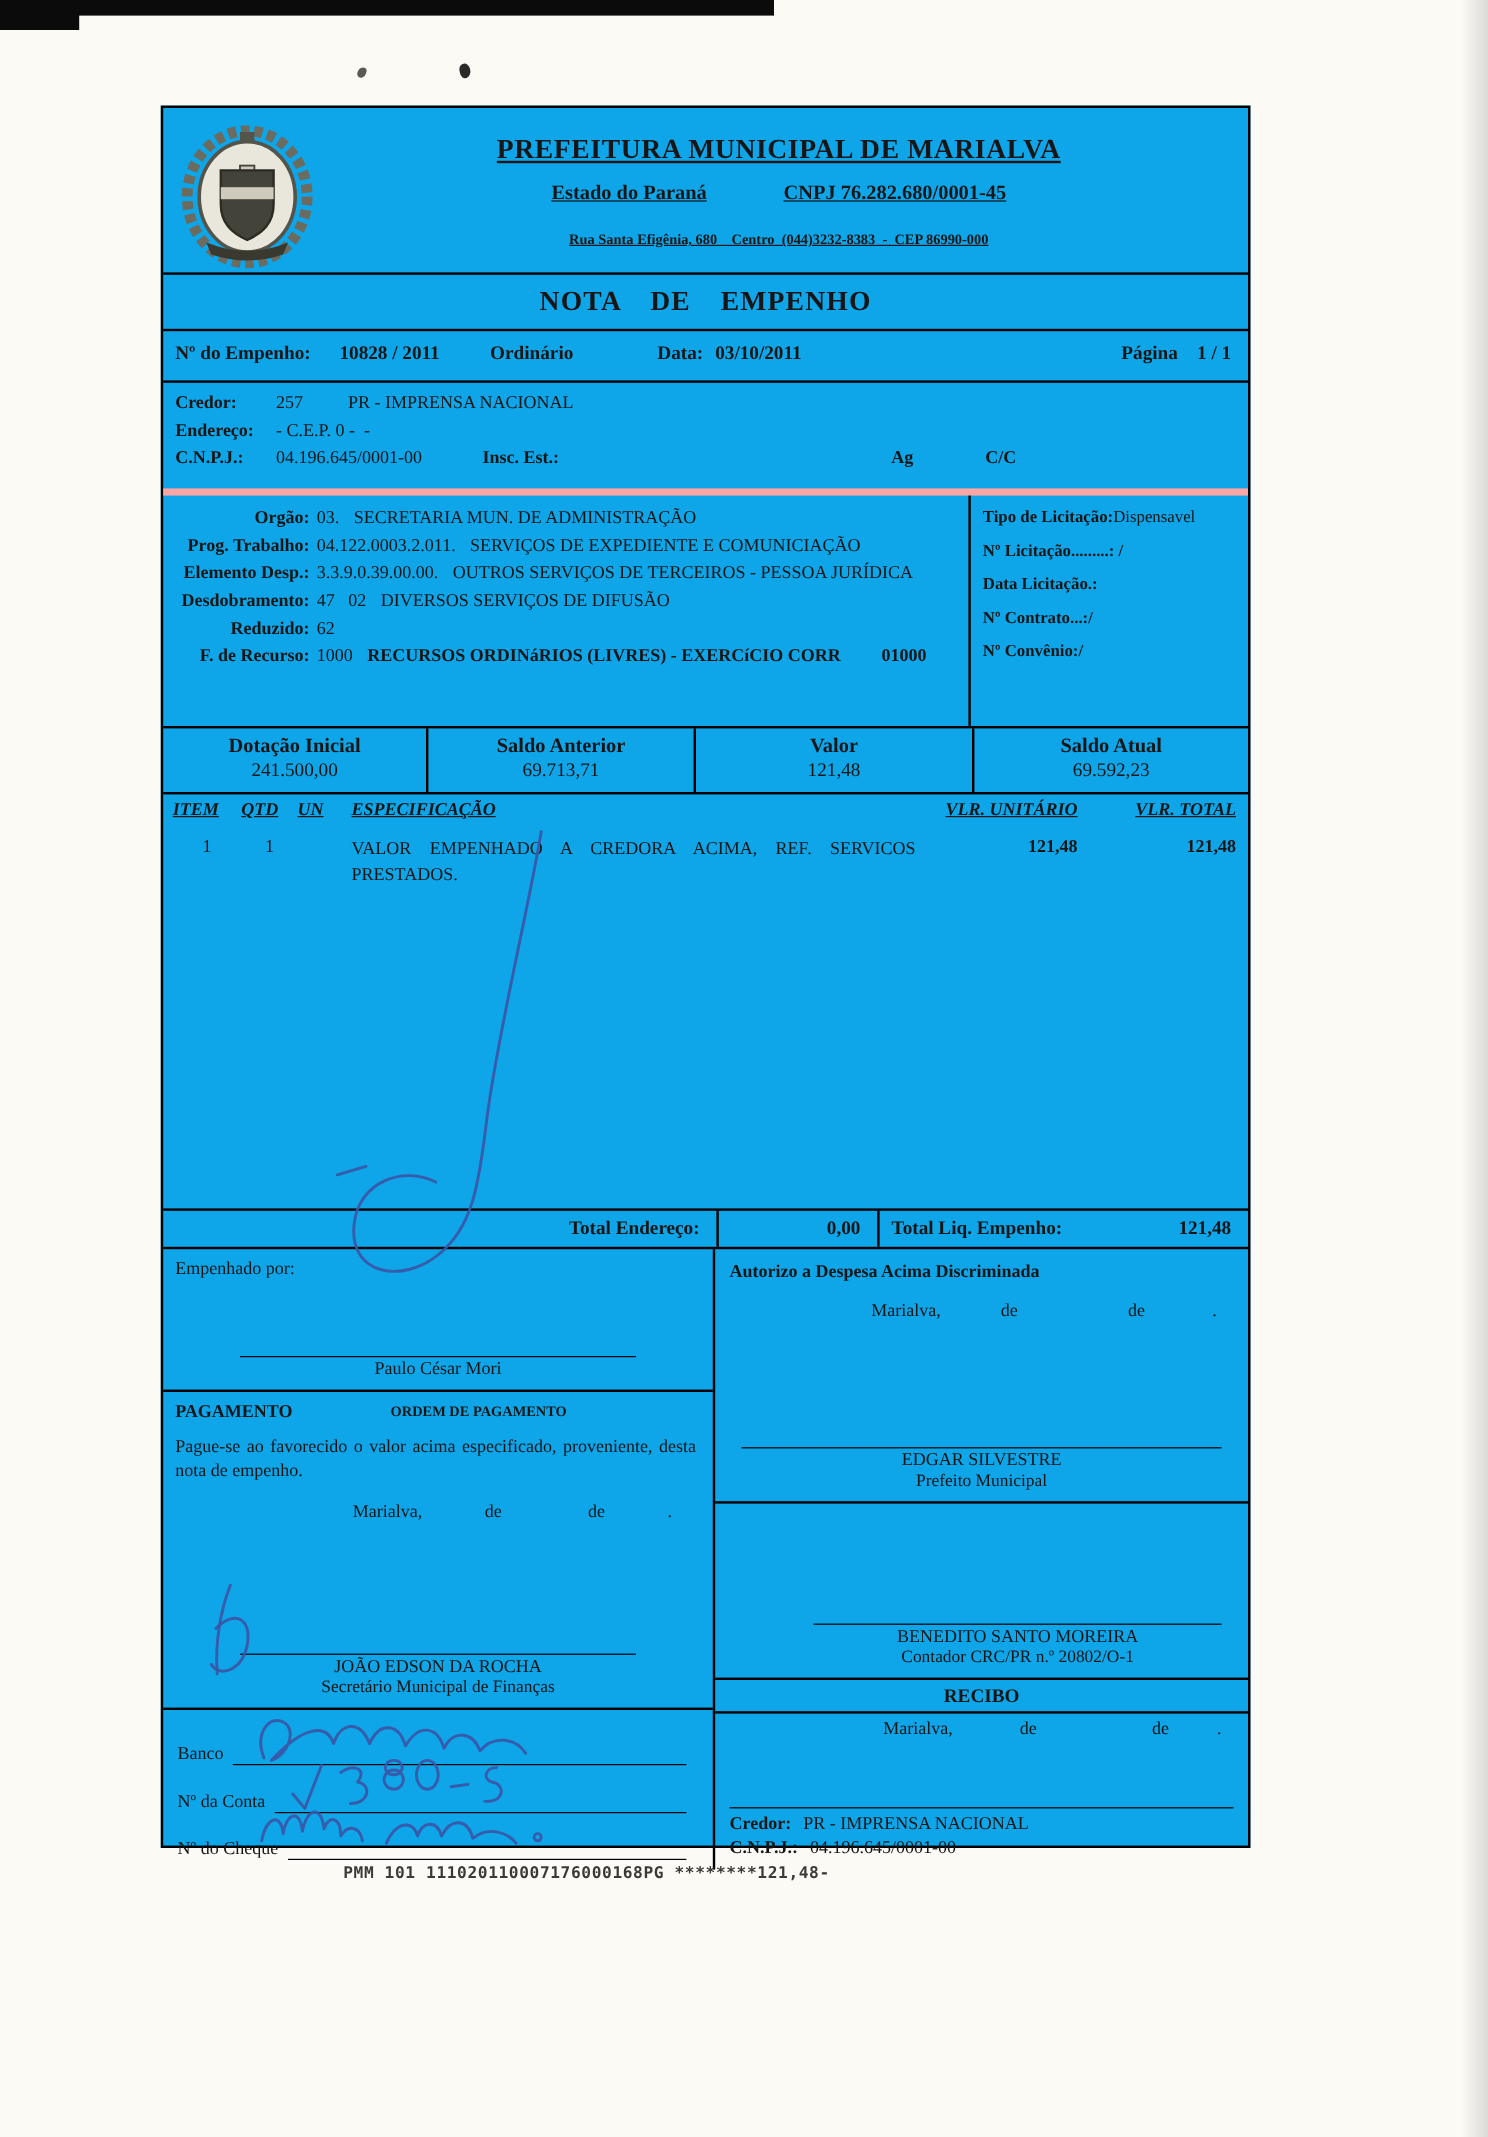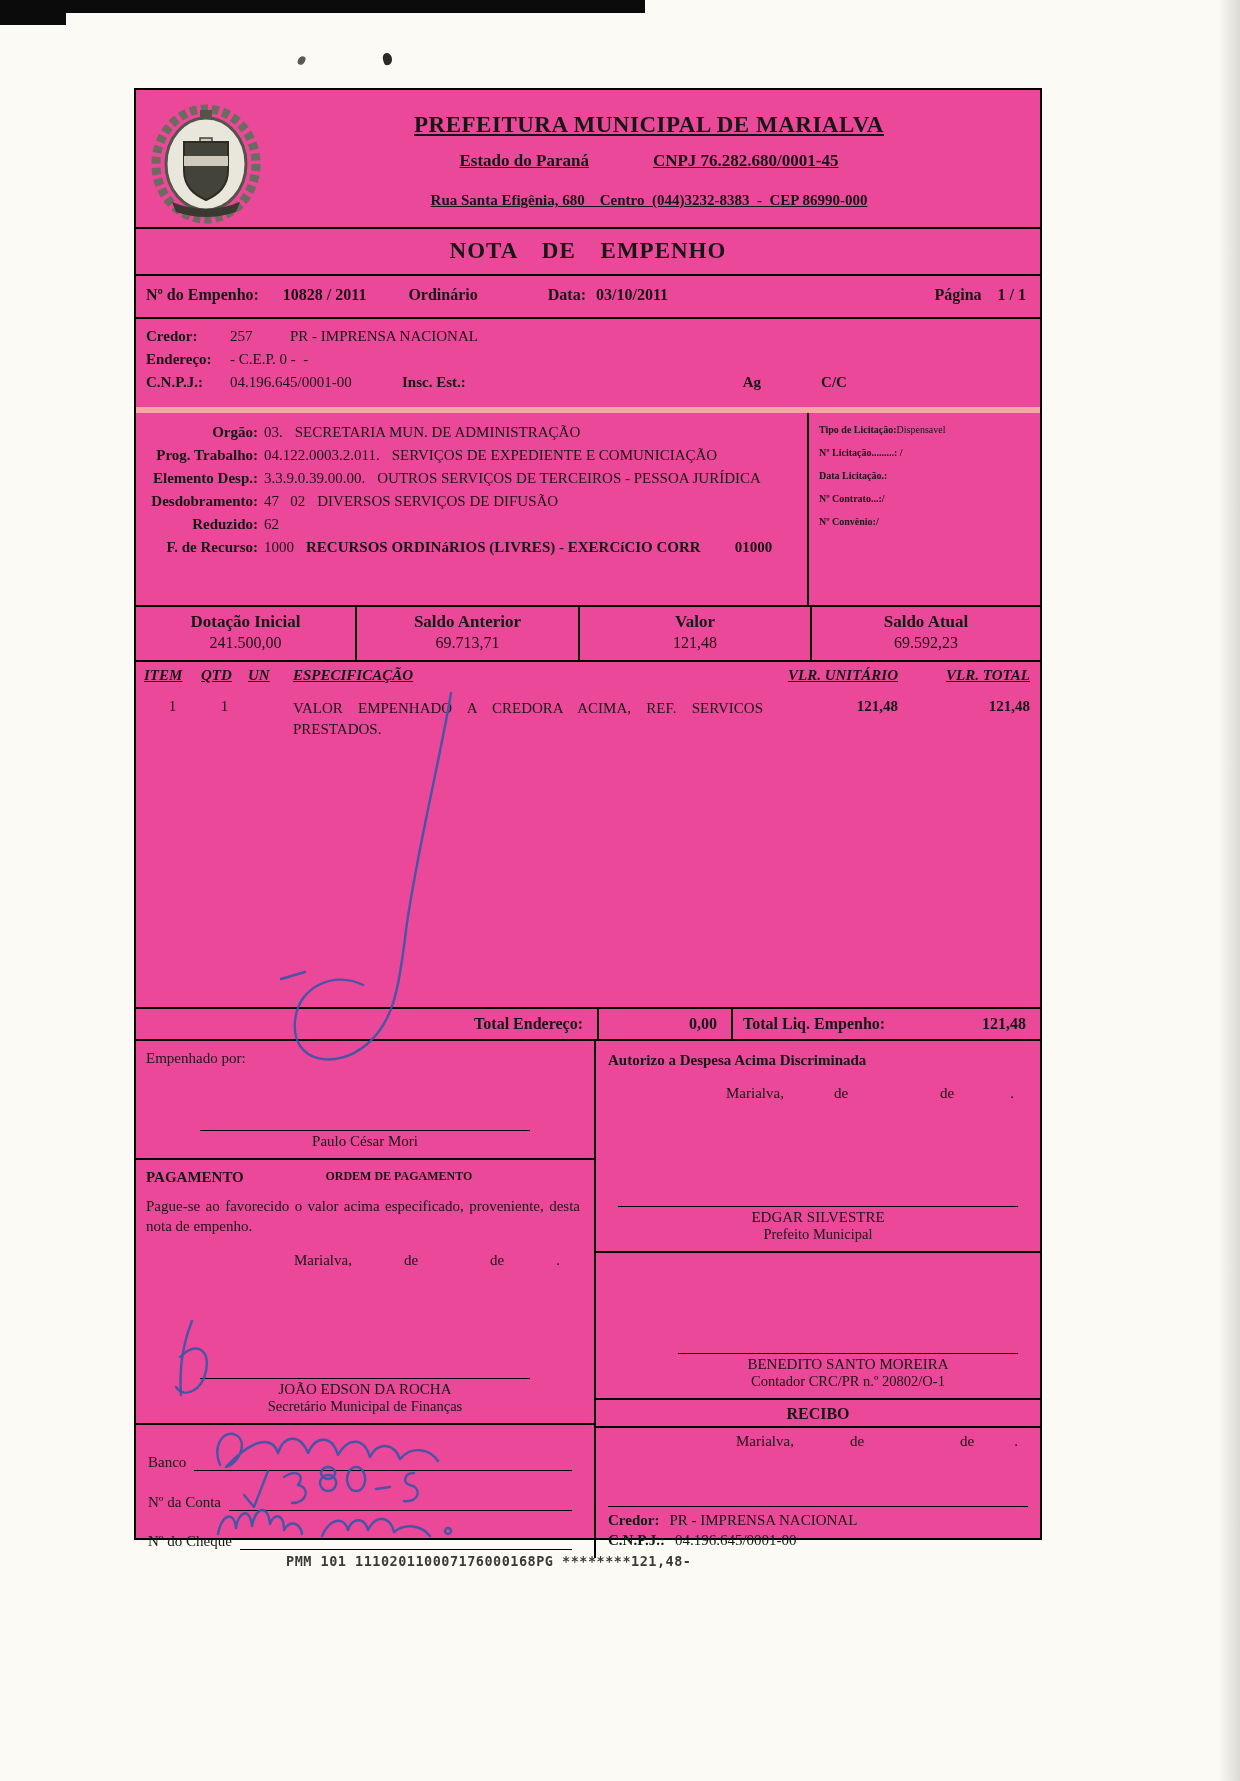--- a/index.html
+++ b/index.html
@@ -15,32 +15,32 @@
   .edge-shade { position:absolute; right:0; top:0; width:22px; height:100%;
     background: linear-gradient(to right, rgba(0,0,0,0), rgba(0,0,0,0.13)); }
   .artifact1 { position:absolute; left:0; top:0; width:645px; height:13px; background:#0b0b0b; }
   .artifact2 { position:absolute; left:0; top:0; width:66px; height:25px; background:#0b0b0b; }
   .speck1 { position:absolute; left:298px; top:56px; width:7px; height:9px; background:#5a5a55;
     border-radius:60% 40% 55% 45%; transform:rotate(20deg); }
   .speck2 { position:absolute; left:383px; top:53px; width:9px; height:12px; background:#2a2a28;
     border-radius:50% 50% 60% 40%; transform:rotate(-15deg); }
 
   .form { position:absolute; left:134px; top:88px; width:908px; height:1452px;
-    border:2px solid #000; background:#ec4899; }
+    border:2px solid #000; background:#0ea5e9; }
 
   .u { text-decoration: underline; }
   .pre { white-space: pre; }
 
   
   .header-sec { display:flex; height:137px; padding:8px 10px 0 14px; }
   .logo { width:118px; padding-top:4px; }
   .header-text { flex:1; text-align:center; padding-top:14px; }
   .org-name { font-size:23px; font-weight:bold; text-decoration:underline; letter-spacing:.5px; }
   .org-line2 { display:flex; justify-content:center; gap:64px; font-weight:bold; font-size:17px; margin-top:13px; }
-  .org-line3 { margin-top:21px; font-weight:bold; font-size:15px; }
+  .org-line3 { margin-top:21px; font-weight:bold; font-size:12px; }
 
   .doc-title-row { border-top:2px solid #000; text-align:center; padding:9px 0 10px;
     font-size:23px; font-weight:bold; word-spacing:18px; letter-spacing:1px; height:47px; }
 
   .empenho-row { border-top:2px solid #000; height:43px; padding:10px 10px 0 10px;
     display:flex; font-weight:bold; font-size:16px; }
   .er-num { margin-left:24px; } .er-tipo { margin-left:42px; }
   .er-datel { margin-left:70px; } .er-date { margin-left:10px; }
   .er-spacer { flex:1; } .er-page { margin-left:16px; margin-right:4px; }
 
@@ -54,21 +54,21 @@
   .cr-cc { font-weight:bold; margin-left:60px; }
 
   .class-block { border-top:6px solid #fca5a5; height:198px; display:flex; }
   .class-left { width:671px; padding:8px 0 0 0; font-size:15px; }
   .cl-row { display:flex; line-height:23px; }
   .cl-label { width:128px; text-align:right; font-weight:bold; padding-right:6px; white-space:pre; }
   .cl-code { white-space:pre; margin-right:12px; }
   .cl-desc {}
   .cl-extra { margin-left:34px; font-weight:bold; }
   .cl-row.bold-desc .cl-desc { font-weight:bold; }
-  .class-right { flex:1; border-left:2px solid #000; padding:11px 0 0 10px; font-size:10px; }
+  .class-right { flex:1; border-left:2px solid #000; padding:11px 0 0 10px; font-size:14px; }
   .lic-line { margin-bottom:12px; white-space:pre; font-weight:bold; }
   .lic-val { font-weight:normal; }
 
   .saldos { border-top:2px solid #000; border-bottom:2px solid #000; height:57px;
     display:flex; text-align:center; }
   .s-cell { border-right:2px solid #000; padding-top:5px; }
   .s-cell:last-child { border-right:none; flex:1; }
   .s-c1 { width:221px; } .s-c2 { width:223px; } .s-c3 { width:232px; }
   .s-h { font-weight:bold; font-size:17px; }
   .s-v { font-size:16px; margin-top:2px; }

